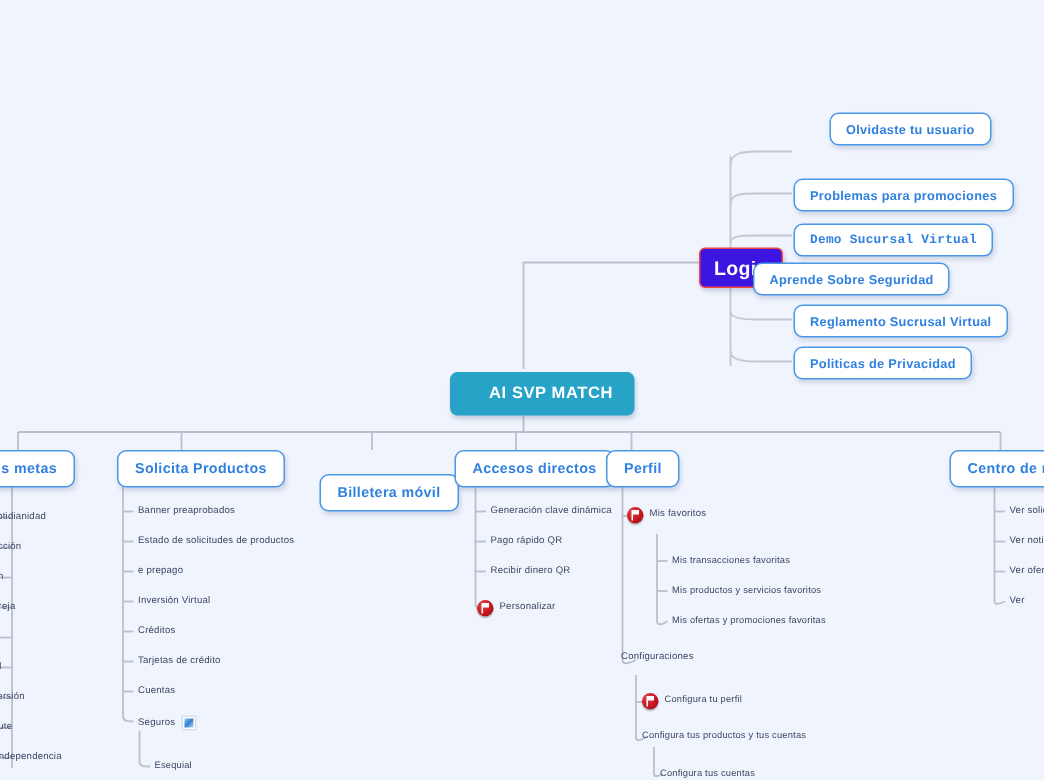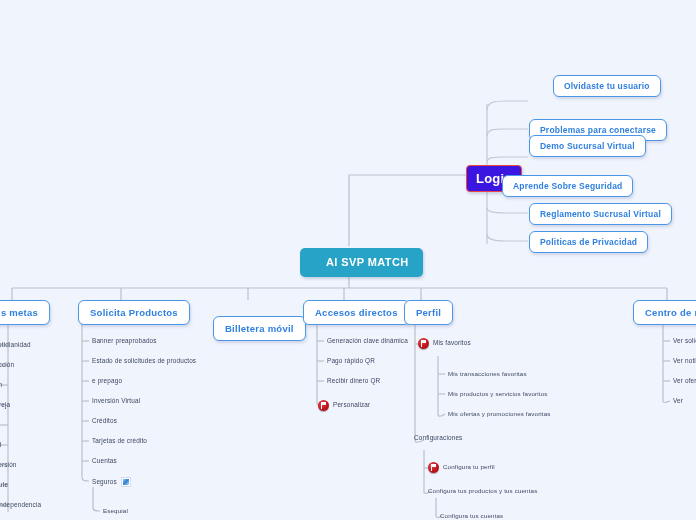--- a/index.html
+++ b/index.html
@@ -180,22 +180,22 @@
         <path d="M663 381 L670 381"></path>
       <path d="M663 401 C663 403, 665 403, 670 401"></path>
     </g>
   </svg>
 
   <div class="node node-root" style="left:300px;top:248px;">AI SVP MATCH</div>
 
   <div class="node node-login" style="left:466px;top:165px;">Login</div>
 
   <div class="node node-sub" style="left:529px;top:75px;margin-left:24px;">Olvidaste tu usuario</div>
-  <div class="node node-sub" style="left:529px;top:119px;">Problemas para conectarse</div>
-  <div class="node node-sub" style="left:529px;top:135px;">Demo Sucursal Virtual</div>
+  <div class="node node-sub" style="left:529px;top:119px;">Problemas para promociones</div>
+  <div class="node node-sub" style="left:529px;top:149px;font-family:Liberation Mono, monospace;">Demo Sucursal Virtual</div>
   <div class="node node-sub" style="left:502px;top:175px;">Aprende Sobre Seguridad</div>
   <div class="node node-sub" style="left:529px;top:203px;">Reglamento Sucrusal Virtual</div>
   <div class="node node-sub" style="left:529px;top:231px;">Politicas de Privacidad</div>
 
   <div class="node node-main" style="left:-14px;top:300px;">ls metas</div>
   <div class="node node-main" style="left:78px;top:300px;">Solicita Productos</div>
   <div class="node node-main" style="left:213px;top:300px;margin-top:16px;">Billetera móvil</div>
   <div class="node node-main" style="left:303px;top:300px;">Accesos directos</div>
   <div class="node node-main" style="left:404px;top:300px;">Perfil</div>
   <div class="node node-main" style="left:633px;top:300px;">Centro de not</div>

